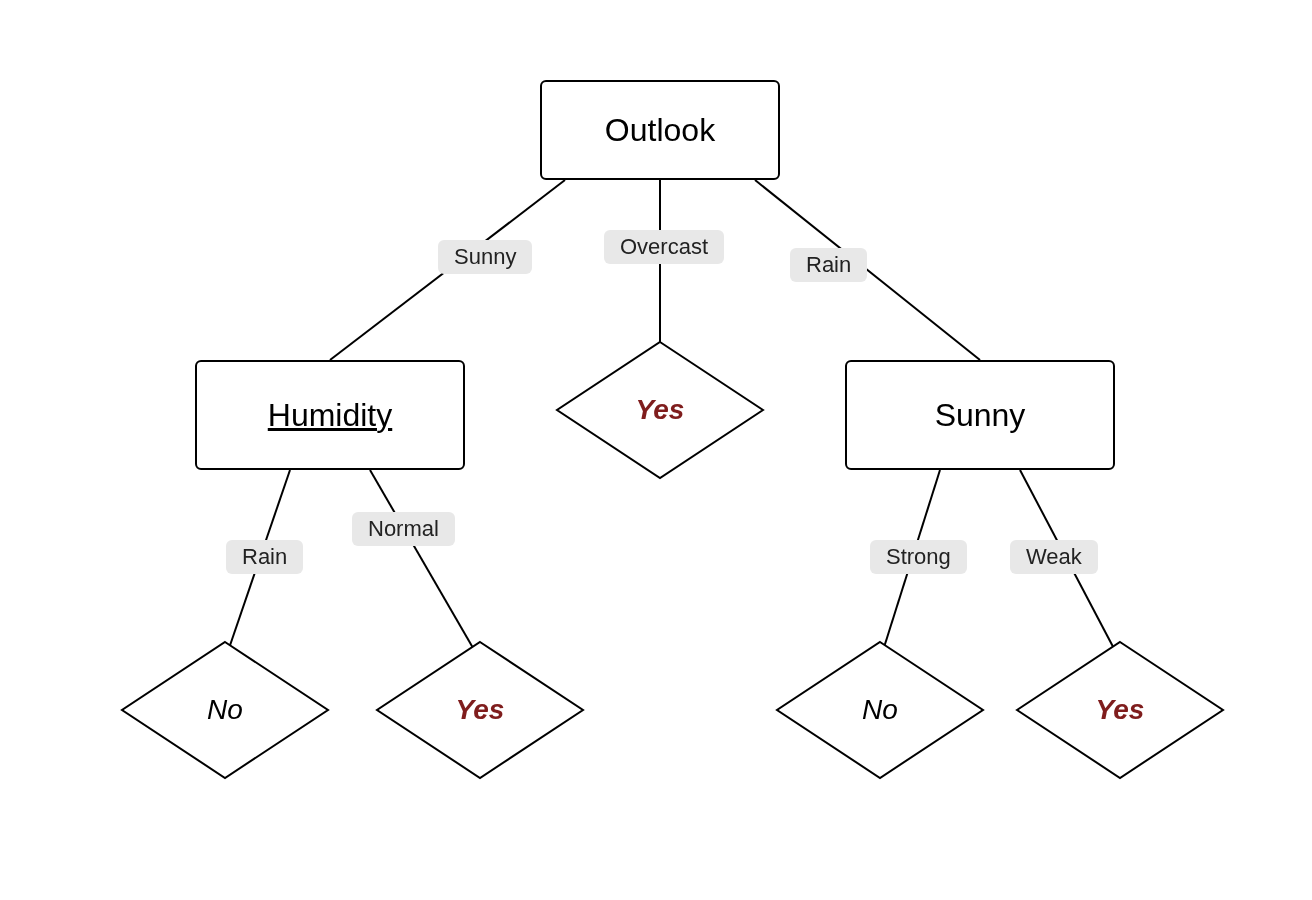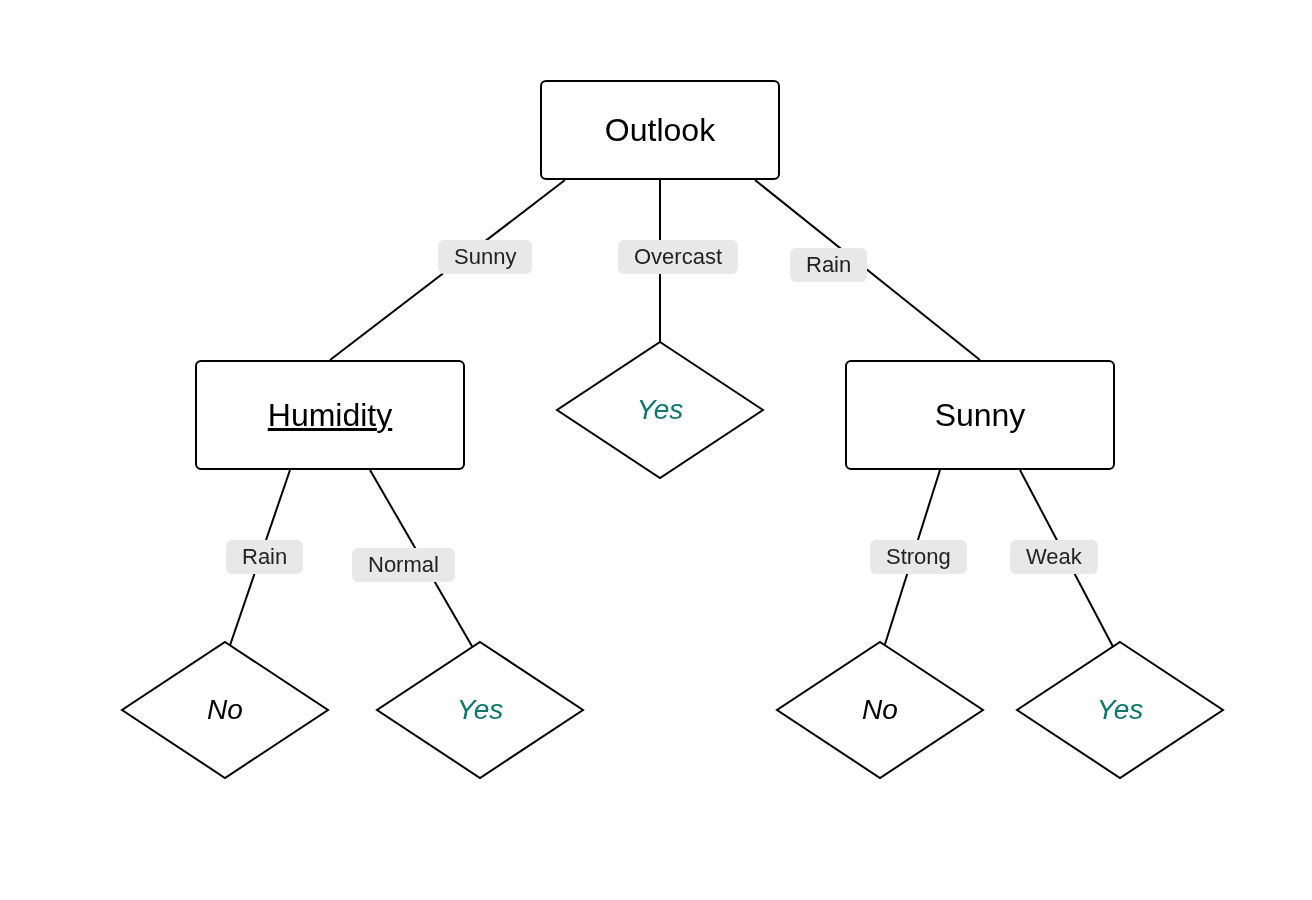--- a/index.html
+++ b/index.html
@@ -53,21 +53,21 @@
   }
   .diamond-wrap svg {
     position: absolute;
     left: 0; top: 0;
   }
   .diamond-text {
     position: relative;
     font-size: 28px;
     font-style: italic;
   }
-  .yes { color: #0f766e; }
+  .yes { color: #7f1d1d; font-weight: bold; }
   .no  { color: #000000; }
 </style>
 </head>
 <body>
 
 <div class="canvas">
 
   <svg class="edges" viewBox="0 0 1312 900">
     <g stroke="#000" stroke-width="2" fill="none">
 
@@ -85,40 +85,40 @@
 
       <line x1="1020" y1="470" x2="1120" y2="660"></line>
     </g>
   </svg>
 
   <div class="rect-node" style="left:540px; top:80px; width:240px; height:100px;">
     <span>Outlook</span>
   </div>
 
   <div class="edge-label" style="left:438px; top:240px;">Sunny</div>
-  <div class="edge-label" style="left:604px; top:240px;margin-left:14px;">Overcast</div>
+  <div class="edge-label" style="left:604px; top:230px;">Overcast</div>
   <div class="edge-label" style="left:790px; top:248px;">Rain</div>
 
   <div class="rect-node" style="left:195px; top:360px; width:270px; height:110px;text-decoration:underline;">
     <span>Humidity</span>
   </div>
 
   <div class="rect-node" style="left:845px; top:360px; width:270px; height:110px;">
     <span>Sunny</span>
   </div>
 
   <div class="diamond-wrap" style="left:555px; top:340px; width:210px; height:140px;">
     <svg viewBox="0 0 210 140" width="210" height="140">
       <polygon points="105,2 208,70 105,138 2,70" fill="#fff" stroke="#000" stroke-width="2"></polygon>
     </svg>
     <span class="diamond-text yes">Yes</span>
   </div>
 
   <div class="edge-label" style="left:226px; top:540px;">Rain</div>
-  <div class="edge-label" style="left:352px; top:548px;">Normal</div>
+  <div class="edge-label" style="left:352px; top:512px;">Normal</div>
 
   <div class="edge-label" style="left:870px; top:540px;">Strong</div>
   <div class="edge-label" style="left:1010px; top:540px;">Weak</div>
 
   <div class="diamond-wrap" style="left:120px; top:640px; width:210px; height:140px;">
     <svg viewBox="0 0 210 140" width="210" height="140">
       <polygon points="105,2 208,70 105,138 2,70" fill="#fff" stroke="#000" stroke-width="2"></polygon>
     </svg>
     <span class="diamond-text no">No</span>
   </div>

